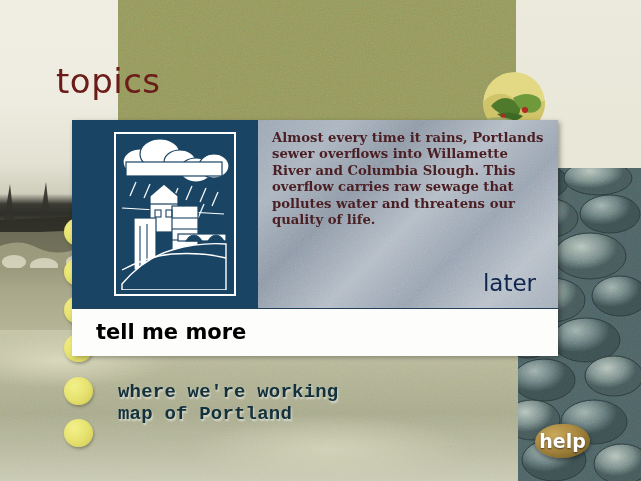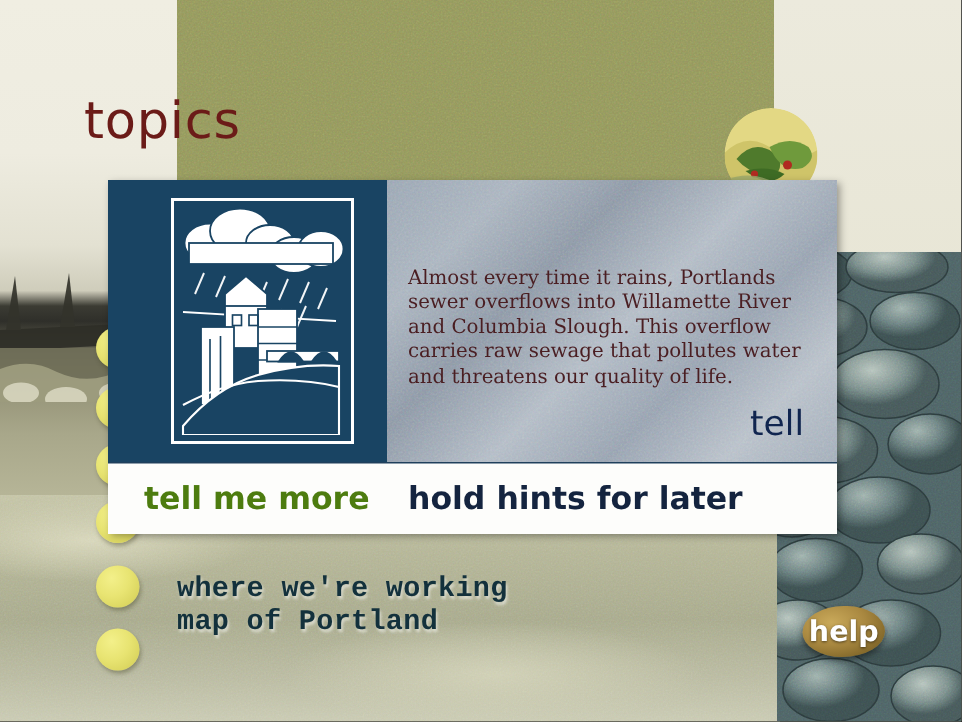--- a/index.html
+++ b/index.html
@@ -42,21 +42,21 @@
     font-weight:700;font-size:18px;line-height:21px;letter-spacing:.3px;}
 
   
   .badge{position:absolute;left:483px;top:72px;width:62px;height:62px;border-radius:50%;
     overflow:hidden;}
   .badge svg{display:block;}
 
   
   .stones{position:absolute;left:518px;top:168px;width:123px;height:313px;overflow:hidden;
     background:#4c6163;}
-  .help-btn{position:absolute;left:535px;top:404px;width:55px;height:34px;}
+  .help-btn{position:absolute;left:535px;top:424px;width:55px;height:34px;}
   .help-btn .stone{position:absolute;inset:0;border-radius:50% 46% 52% 48%/52% 50% 50% 48%;
     background:radial-gradient(ellipse at 35% 32%,#c9a95a 0%,#a98840 45%,#7f6528 80%,#6a5420 100%);
     box-shadow:0 2px 4px rgba(0,0,0,.45);}
   .help-label{position:absolute;inset:0;display:flex;align-items:center;justify-content:center;
     color:#fff;font-family:"DejaVu Sans",sans-serif;font-weight:700;font-size:19px;
     text-shadow:0 1px 2px rgba(0,0,0,.55);}
 
   
   .bullet{position:absolute;width:29px;height:28px;border-radius:50%;
     background:radial-gradient(ellipse at 36% 30%,#f3f08a 0%,#e8e472 45%,#d9d45e 80%,#cfc94f 100%);
@@ -68,32 +68,32 @@
     text-shadow:1px 2px 2px rgba(255,255,255,.55);}
 
   
   .dialog{position:absolute;left:72px;top:120px;width:486px;height:235px;
     box-shadow:2px 2px 5px rgba(0,0,0,.35);}
   .dlg-navy{position:absolute;left:0;top:0;width:186px;height:188px;background:#194463;}
   .dlg-text-bg{position:absolute;left:186px;top:0;width:300px;height:188px;overflow:hidden;
     background:linear-gradient(135deg,#9aa6b3 0%,#aab4bf 18%,#8d98a6 34%,#b3bcc6 52%,#97a2b0 68%,#b8c0c9 84%,#a2adb9 100%);}
   .dlg-text-bg .rnoise{position:absolute;inset:0;opacity:.55;mix-blend-mode:overlay;}
   .dlg-body{position:absolute;left:14px;top:10px;width:276px;color:#4a1e22;
-    font-family:"DejaVu Serif",serif;font-weight:400;font-size:13.2px;line-height:16.4px;margin-top:48px;}
+    font-family:"DejaVu Serif",serif;font-weight:700;font-size:13.2px;line-height:16.4px;}
   .done{position:absolute;right:22px;bottom:12px;color:#10254f;
     font-family:"DejaVu Sans",sans-serif;font-size:23px;font-weight:400;}
 
   
   .illus{position:absolute;left:42px;top:12px;width:118px;height:160px;
     border:2px solid #fff;background:#194463;overflow:hidden;}
 
   
   .dlg-bar{position:absolute;left:0;top:188px;width:486px;height:47px;background:#fdfdfb;
     border-top:1px solid #20405c;}
-  .act-tell{position:absolute;left:24px;top:11px;color:#4d7c0f;
+  .act-tell{position:absolute;left:24px;top:11px;color:#000000;
     font-family:"DejaVu Sans",sans-serif;font-weight:700;font-size:21px;}
   .act-hold{position:absolute;left:200px;top:11px;color:#14243f;
     font-family:"DejaVu Sans",sans-serif;font-weight:700;font-size:21px;}
 </style>
 </head>
 <body>
 
 <div id="stage">
 
   <div class="bg-base"></div>
@@ -266,22 +266,21 @@
     </div>
 
     <div class="dlg-text-bg">
       <svg class="rnoise" viewBox="0 0 300 188" preserveAspectRatio="none">
         <filter id="nz5">
             <feTurbulence type="fractalNoise" baseFrequency="0.75" numOctaves="4"></feTurbulence>
           </filter>
         <rect width="300" height="188" filter="url(#nz5)" opacity="0.5"></rect>
       </svg>
       <div class="dlg-body">Almost every time it rains, Portlands sewer overflows into Willamette River and Columbia Slough. This overflow carries raw sewage that pollutes water and threatens our quality of life.</div>
-      <div class="done">tell</div>
+      <div class="done">later</div>
     </div>
 
     <div class="dlg-bar">
       <div class="act-tell">tell me more</div>
-      <div class="act-hold">hold hints for later</div>
     </div>
   </div>
 
 </div>
 
 </body></html>

